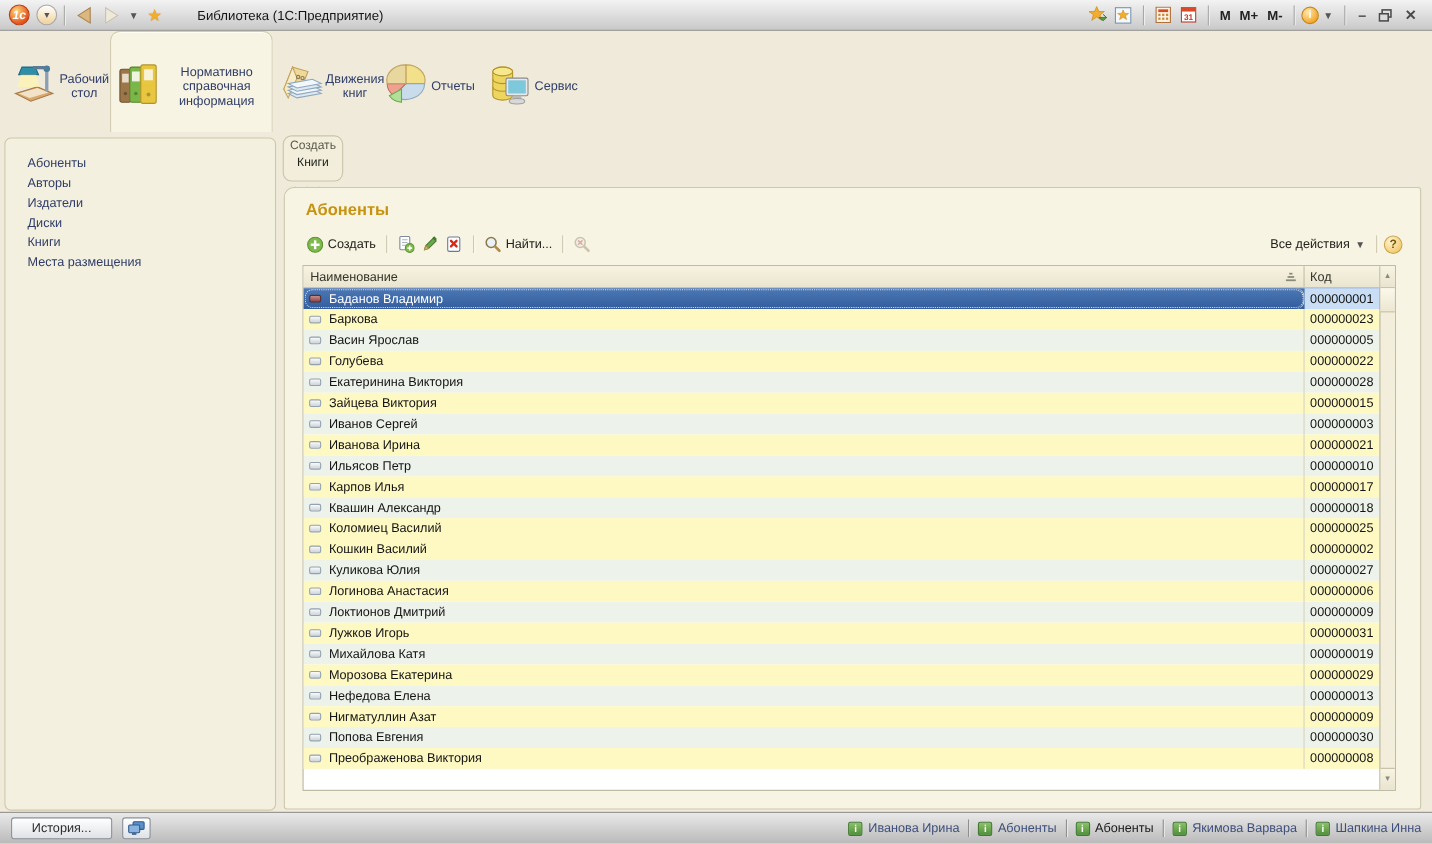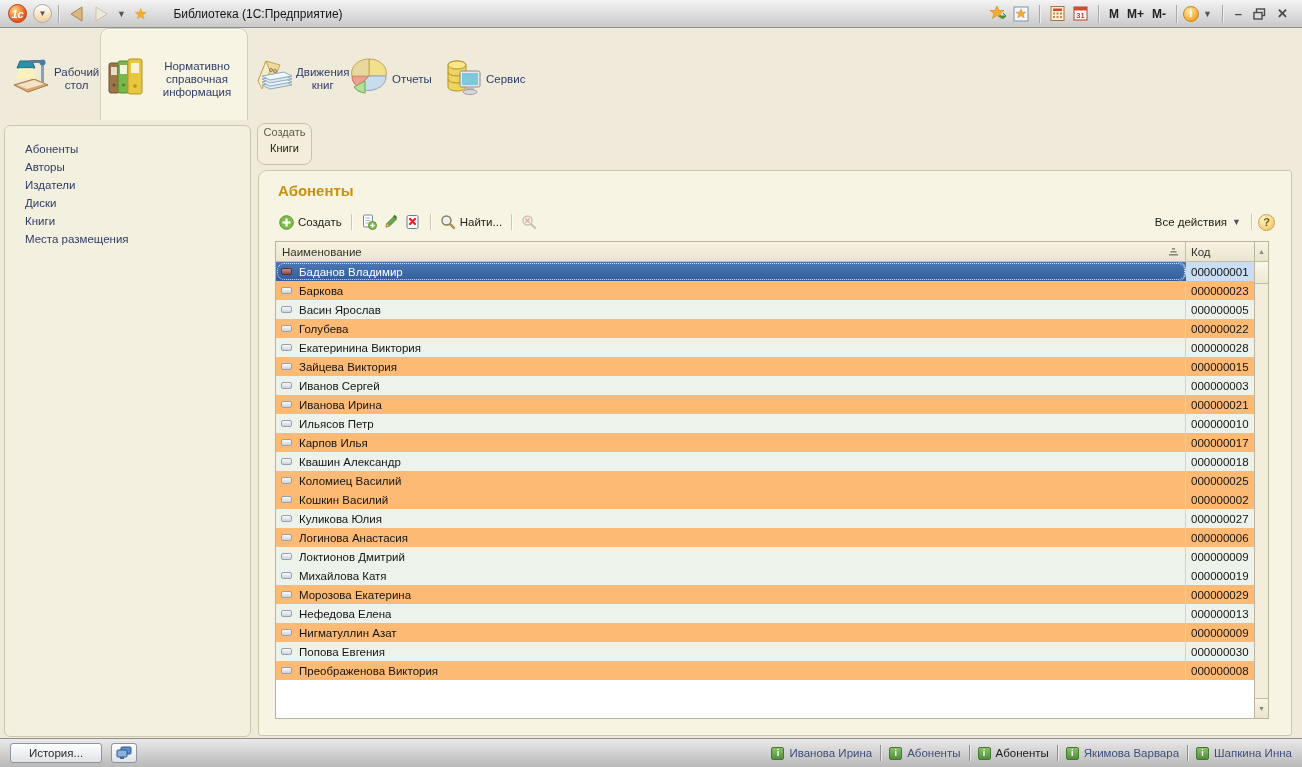--- a/index.html
+++ b/index.html
@@ -28,21 +28,21 @@
   }
   .round-btn{
     width:19px;height:19px;border-radius:50%;
     background:linear-gradient(#ffffff,#f0d29a);
     border:1px solid #a9a9a9; display:flex;align-items:center;justify-content:center;
     color:#555; font-size:8px; margin-left:6px;
   }
   .nav-arrow{ margin:0 2px; display:flex; align-items:center; }
   .caret{ font-size:9px; color:#555; margin:0 4px; }
   .star-icon{ font-size:15px; color:#f2ac2e; text-shadow:0 0 1px #c8861a; margin:0 4px;}
-  .tb-title{ margin-left:22px; font-size:12px; color:#151515; }
+  .tb-title{ margin-left:28px; font-size:12px; color:#151515; }
   .tb-right{ margin-left:auto; display:flex; align-items:center; }
   .tb-mini-icon{ width:17px; height:17px; display:flex; align-items:center; justify-content:center; margin:0 3px; }
   .m-label{ font-size:12px; font-weight:bold; color:#222; margin:0 4px; }
   .info-circle{
     width:16px;height:16px;border-radius:50%;
     background:radial-gradient(circle at 35% 30%, #ffe9ad, #f0a62a 75%);
     border:1px solid #c8861a; color:#fff; font-weight:bold; font-size:10px;
     display:flex;align-items:center;justify-content:center;
   }
   .win-glyph{ font-size:13px; color:#4a4a4a; margin:0 6px; font-weight:bold;}
@@ -114,21 +114,21 @@
   }
   .thead{
     display:flex; height:20px;
     background:linear-gradient(#f7f3e0,#e9e5d0);
     border-bottom:1px solid #c4bfa4; font-size:11.5px; color:#33332a;
   }
   .th-name{ width:910px; display:flex; align-items:center; padding:0 6px; border-right:1px solid #c4bfa4; }
   .th-code{ width:68px; display:flex; align-items:center; padding:0 5px; }
   .sort-glyph{ margin-left:auto; display:flex; align-items:center; }
   .rows{ }
-  .row{ height:19px; display:flex; cursor:pointer; background:#fdba74; }
+  .row{ height:19px; display:flex; cursor:pointer; background:#fef9c3; }
   .row.even{ background:#edf3eb; }
   .cell-name{
     width:910px; display:flex; align-items:center; padding-left:5px;
     border-right:1px solid #d8d4bc; font-size:11.5px; color:#141414;
     white-space:nowrap; overflow:hidden;
   }
   .cell-code{ width:68px; display:flex; align-items:center; padding-left:5px; font-size:11.5px; color:#141414;}
   .row-icon{
     width:11px; height:7px; border:1px solid #93a1b0; border-radius:2px;
     background:linear-gradient(#fafafa,#ccd4dc); margin-right:7px; flex:none;
@@ -547,20 +547,27 @@
     </div>
     <div class="cell-code">000000006</div>
   </div>
         <div class="row even">
     <div class="cell-name">
       <span class="row-icon"></span>
       <span class="row-name-text">Локтионов Дмитрий</span>
     </div>
     <div class="cell-code">000000009</div>
   </div>
+        <div class="row">
+    <div class="cell-name">
+      <span class="row-icon"></span>
+      <span class="row-name-text">Лужков Игорь</span>
+    </div>
+    <div class="cell-code">000000031</div>
+  </div>
         <div class="row even">
     <div class="cell-name">
       <span class="row-icon"></span>
       <span class="row-name-text">Михайлова Катя</span>
     </div>
     <div class="cell-code">000000019</div>
   </div>
         <div class="row">
     <div class="cell-name">
       <span class="row-icon"></span>

